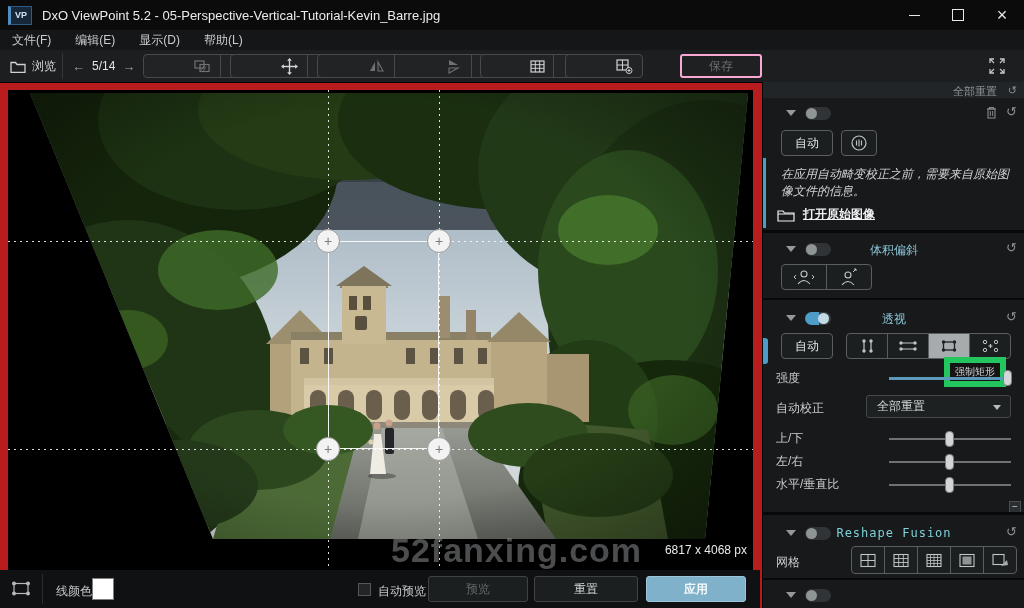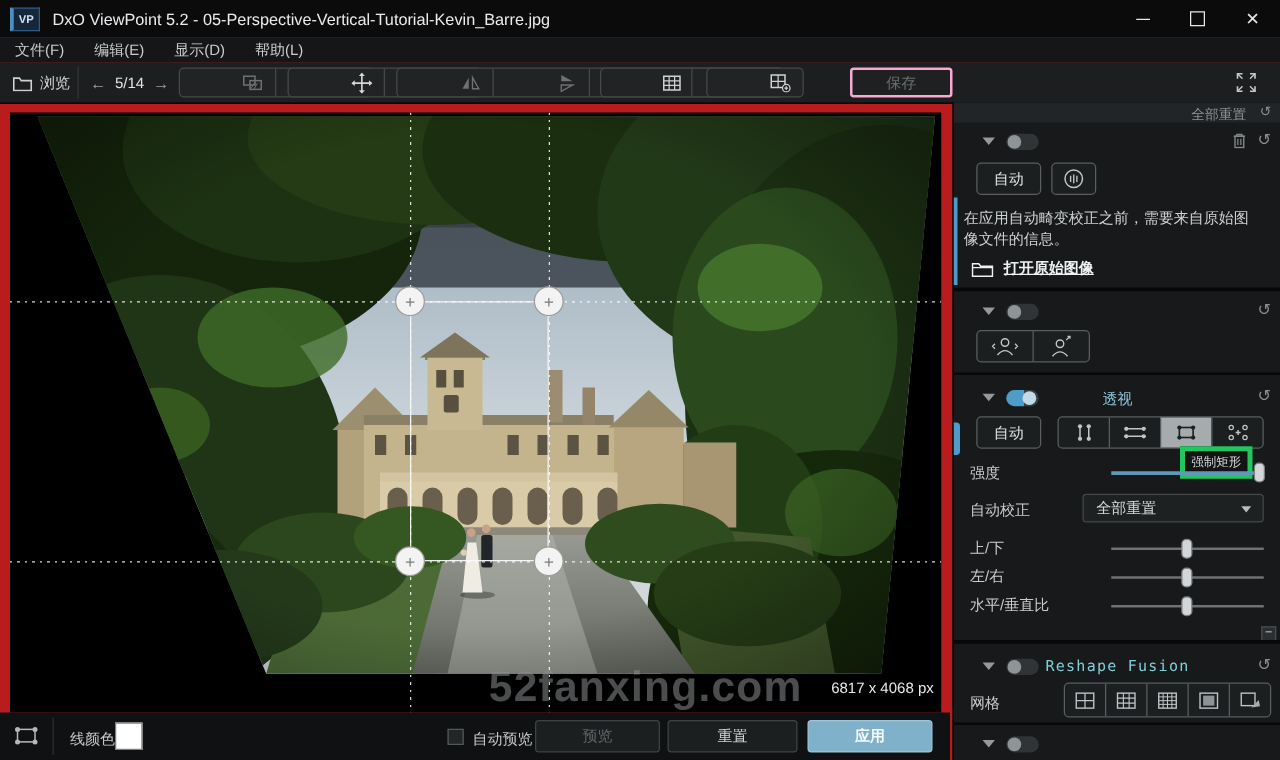--- a/index.html
+++ b/index.html
@@ -67,33 +67,33 @@
   .toggle{position:absolute;left:42px;top:7px;width:26px;height:13px;border-radius:7px;background:#303436;}
   .knob{position:absolute;left:1px;top:1px;width:11px;height:11px;border-radius:6px;background:#90959.8;background:#8f9496;}
   .toggle.on{background:linear-gradient(90deg,#4e9cc8 0 55%,#3a3e40 55%);}
   .toggle.on .knob{left:13px;background:#c3d9e6;}
   .p-btn{border:1px solid #5a5e60;border-radius:4px;background:#1c1f20;display:flex;align-items:center;justify-content:center;
     font-size:12px;color:#e1e4e6;box-sizing:border-box;}
   .pgrp{position:absolute;border:1px solid #5a5e60;border-radius:4px;background:#1c1f20;display:flex;height:26px;box-sizing:border-box;}
   .pcell{height:24px;display:flex;align-items:center;justify-content:center;}
   .pcell+.pcell{border-left:1px solid #5a5e60;}
   .pcell.sel{background:#a6abae;}
-  .info-txt{position:absolute;left:8px;top:84px;width:236px;font-size:12px;line-height:17px;color:#cfd2d4;}
+  .info-txt{position:absolute;left:18px;top:84px;width:236px;font-size:12px;line-height:17px;color:#cfd2d4;font-style:italic;}
   .accent{position:absolute;left:0;top:76px;width:3px;height:70px;background:#4e9cc8;}
   .openlink{position:absolute;left:14px;top:124px;display:flex;align-items:center;font-size:12px;color:#eef1f3;font-weight:bold;}
   .openlink span{text-decoration:underline;margin-left:8px;}
   .divider{position:absolute;left:0;width:262px;height:3px;background:#070808;}
   .p-label{position:absolute;font-size:12px;color:#c9ccce;}
   .track{position:absolute;height:2px;background:#6f7274;}
   .track.fill{height:3px;background:#5d99bb;}
   .thumb{position:absolute;width:9px;height:16px;border-radius:4px;background:#d3d6d8;border:1px solid #7b7e80;box-sizing:border-box;}
   .select{position:absolute;left:103px;width:145px;height:23px;border:1px solid #45484a;border-radius:3px;background:#1e2122;
     display:flex;align-items:center;font-size:12px;color:#d6d9db;box-sizing:border-box;padding-left:10px;}
   .chev{position:absolute;right:9px;top:9px;width:0;height:0;border-left:4px solid transparent;border-right:4px solid transparent;border-top:5px solid #b9bcbe;}
-  .tooltip{position:absolute;left:181px;top:275px;background:#141415;border:4px solid #22c55e;color:#d3d6d8;font-size:10px;padding:2px 5px;white-space:nowrap;}
+  .tooltip{position:absolute;left:181px;top:275px;background:#141415;border:6px solid #22c55e;color:#d3d6d8;font-size:10px;padding:2px 5px;white-space:nowrap;}
   .minibox{position:absolute;left:246px;top:419px;width:12px;height:12px;background:#2c2f31;border:1px solid #4a4d4f;color:#c8cbcd;
     font-size:10px;line-height:10px;text-align:center;box-sizing:border-box;}
   .reshape-title{font-family:"DejaVu Sans Mono",monospace;color:#7fd0d8;letter-spacing:1px;}
   .collapse-tab{position:absolute;left:0;top:256px;width:5px;height:26px;background:#4e9cc8;border-radius:0 3px 3px 0;}
 </style>
 </head>
 <body>
 
 <div id="app">
 
@@ -407,20 +407,21 @@
       </svg>
       <span>打开原始图像</span>
     </div>
     <div class="divider" style="top:148px;"></div>
 
     <div class="sec-h" style="top:154px;">
       <div class="tri-down"></div>
       <div class="toggle">
           <div class="knob"></div>
         </div>
+      <div class="sec-title">体积偏斜</div>
       <div class="p-abs undo-g" style="right:8px;top:5px;">↺</div>
     </div>
     <div class="pgrp" style="left:18px;top:182px;">
       <div class="pcell" style="width:44px;">
         <svg width="22" height="18" viewBox="0 0 22 18">
           <circle cx="11" cy="6" r="3" fill="none" stroke="#c2c5c7" stroke-width="1.1"></circle>
           <path d="M5 16q6-7 12 0" fill="none" stroke="#c2c5c7" stroke-width="1.1"></path>
           <path d="M3 7l-2 2 2 2M19 7l2 2-2 2" fill="none" stroke="#c2c5c7" stroke-width="1"></path>
         </svg>
       </div>

